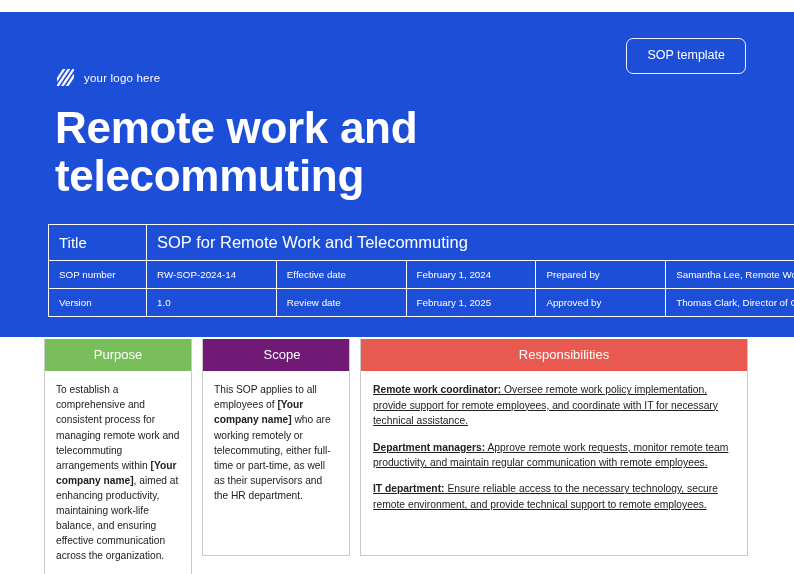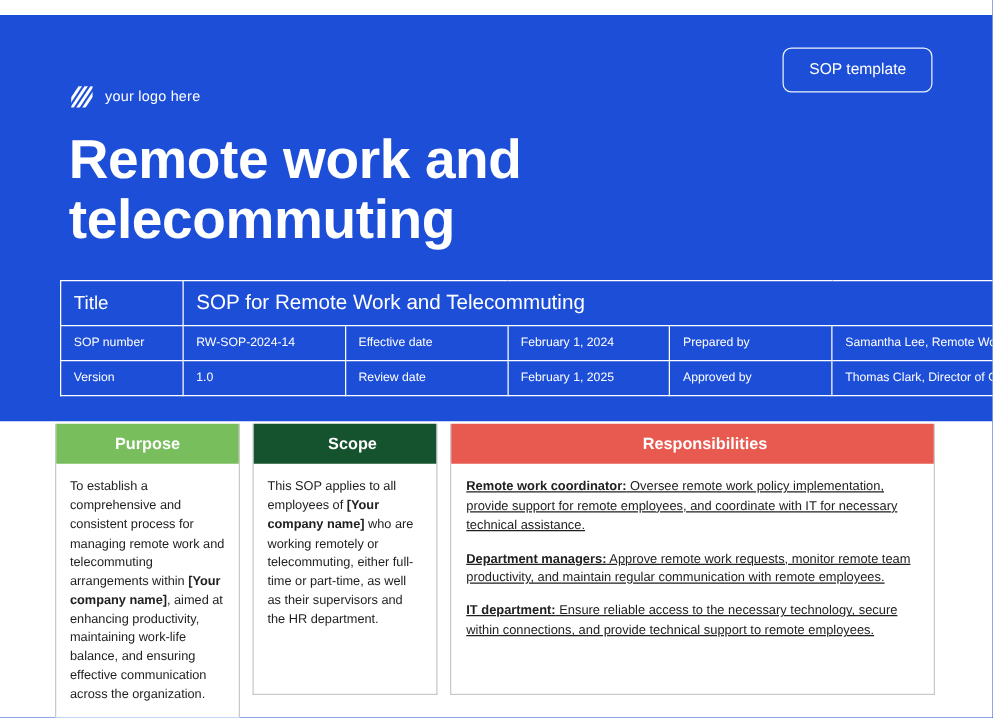--- a/index.html
+++ b/index.html
@@ -134,24 +134,23 @@
   .card-scope   { width: 148px; }
   .card-resp    { flex: 1; }
 
   .card-head {
     color: #ffffff;
     text-align: center;
     font-size: 13px;
     padding: 9px 4px 9px 4px;
     line-height: 1.1;
     white-space: nowrap;
-    font-weight: bold;
   }
   .head-purpose { background: #79be5c; }
-  .head-scope   { background: #14532d; padding-left: 16px; }
+  .head-scope   { background: #701a75; padding-left: 16px; }
   .head-resp    { background: #e8594f; padding-left: 24px; }
 
   .card-body {
     padding: 11px 11px 12px 11px;
     color: #212121;
     font-size: 10.2px;
     line-height: 1.48;
   }
   .card-purpose .card-body { min-height: 184px; }
   .card-scope   .card-body { min-height: 184px; }
@@ -238,18 +237,18 @@
   <div class="card card-resp">
     <div class="card-head head-resp">Responsibilities</div>
     <div class="card-body resp-body">
       <p>
         <b>Remote work coordinator:</b><span> Oversee remote work policy implementation, provide support for remote employees, and coordinate with IT for necessary technical assistance.</span>
       </p>
       <p>
         <b>Department managers:</b><span> Approve remote work requests, monitor remote team productivity, and maintain regular communication with remote employees.</span>
       </p>
       <p>
-        <b>IT department:</b><span> Ensure reliable access to the necessary technology, secure within connections, and provide technical support to remote employees.</span>
+        <b>IT department:</b><span> Ensure reliable access to the necessary technology, secure remote environment, and provide technical support to remote employees.</span>
       </p>
     </div>
   </div>
 
 </div>
 
 </body></html>

